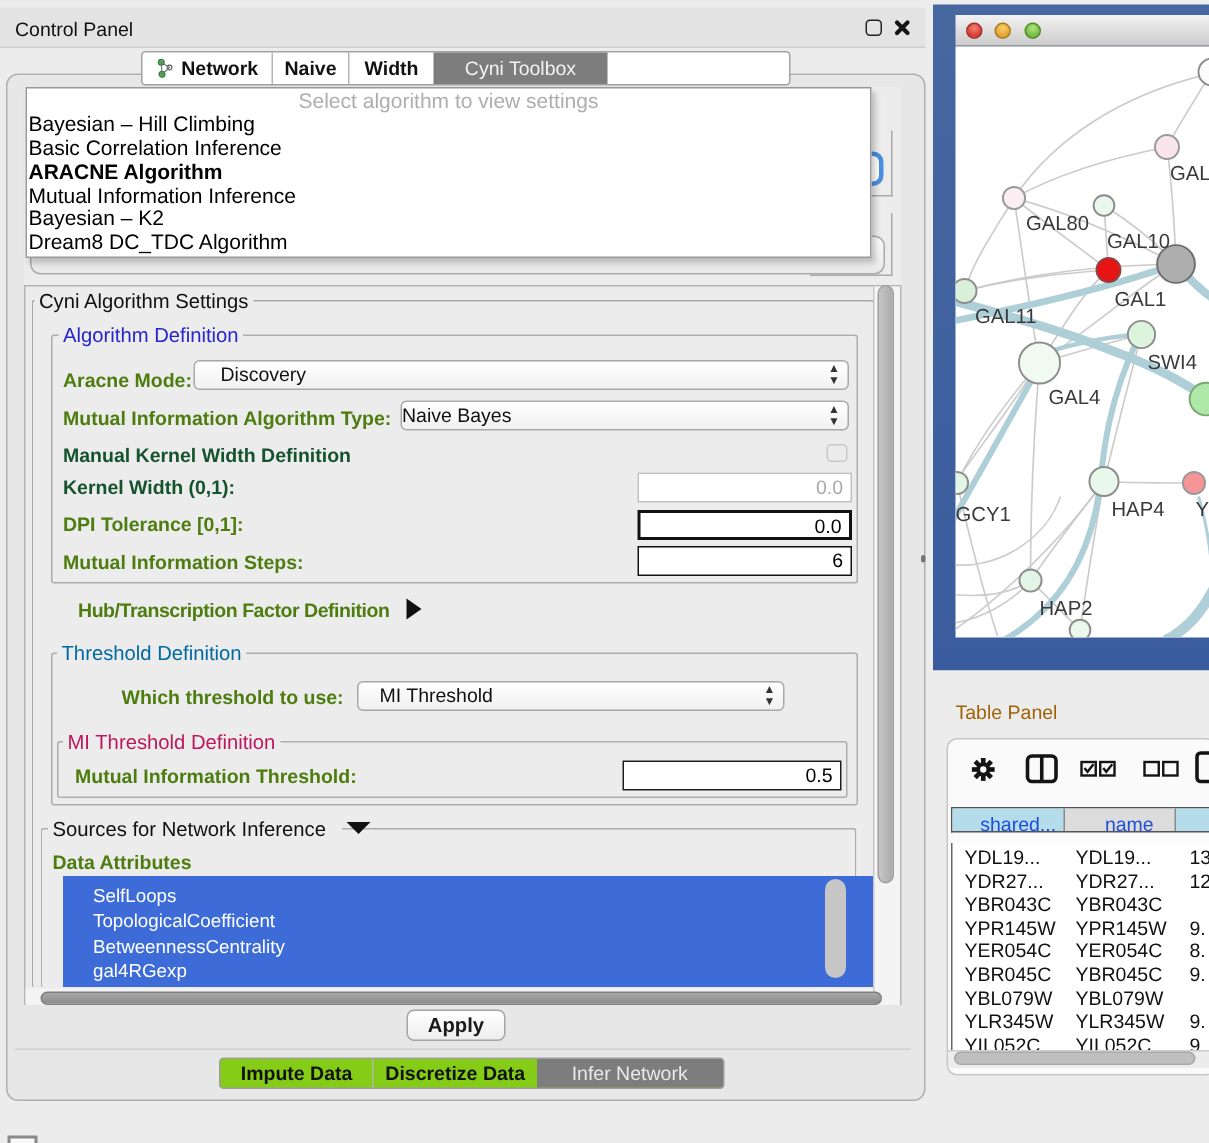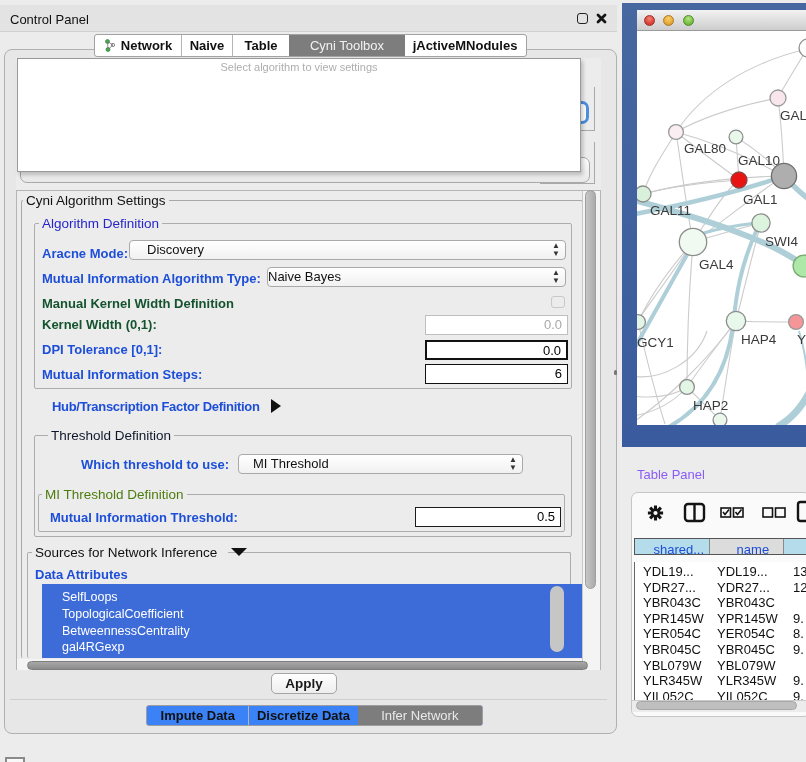--- a/index.html
+++ b/index.html
@@ -1,17 +1,17 @@
 <!DOCTYPE html>
 <html><head><meta charset="utf-8">
 <style>
 *{margin:0;padding:0;box-sizing:border-box}
 html,body{width:806px;height:762px;background:#ececec;font-family:"Liberation Sans",sans-serif;overflow:hidden;position:relative}
 .a{position:absolute}
-.lbl{font-size:13px;font-weight:bold;color:#1d4ed8;white-space:nowrap}
+.lbl{font-size:13px;font-weight:bold;color:#4d7c0f;white-space:nowrap}
 .dis{color:#14532d}
 .inp{background:#fff;font-size:13px;text-align:right;padding-right:5px;line-height:17px}
 .combo{background:linear-gradient(#ffffff,#f1f1f1);border:1px solid #a9a9a9;border-radius:4px;font-size:13px;color:#111;white-space:nowrap}
 .combo .ar{position:absolute;right:5px;top:1px;font-size:8px;color:#333;line-height:8px;text-align:center}
 .glabel{position:absolute;font-size:13.5px;background:#ececec;padding:0 3px;white-space:nowrap}
 </style></head>
 <body>
 
 <div class="a" style="left:0;top:0;width:3px;height:2px;background:#777"></div>
 <div class="a" style="left:0;top:5;width:618px;height:730px;background:#ececec"></div>
@@ -29,23 +29,22 @@
  <div style="width:87px;display:flex;align-items:center;justify-content:center;border-right:1px solid #b5b5b5">
   <svg width="13" height="13" viewBox="0 0 13 13" style="margin-right:4px">
         <circle cx="3.5" cy="2.5" r="2" fill="#4caf50" stroke="#2e7d32" stroke-width="0.7"></circle>
         <circle cx="9" cy="6" r="1.6" fill="#fff" stroke="#555" stroke-width="0.7"></circle>
         <circle cx="4" cy="10.5" r="2" fill="#4caf50" stroke="#2e7d32" stroke-width="0.7"></circle>
         <path d="M3.5 2.5 L9 6 L4 10.5 Z" fill="none" stroke="#777" stroke-width="0.8"></path>
       </svg>
   <span>Network</span>
     </div>
  <div style="width:51px;display:flex;align-items:center;justify-content:center;border-right:1px solid #b5b5b5">Naive</div>
- <div style="width:56px;display:flex;align-items:center;justify-content:center">Table</div>
+ <div style="width:56px;display:flex;align-items:center;justify-content:center">Width</div>
  <div style="width:116px;display:flex;align-items:center;justify-content:center;background:#7d7d7d;color:#f2f2f2;font-weight:normal">Cyni Toolbox</div>
- <div style="width:120px;display:flex;align-items:center;justify-content:center">jActiveMNodules</div>
 </div>
 
 <div class="a" style="left:16px;top:58px;width:585px;height:612px;background:#ececec"></div>
 <div class="a" style="left:16px;top:190px;width:585px;height:480px;border:1px solid #b5b5b5"></div>
 
 <div class="a" style="left:540px;top:87px;width:55px;height:44px;border-right:1px solid #a9a9a9;border-bottom:1px solid #a9a9a9;z-index:6"></div>
 <div class="a" style="left:556px;top:101px;width:33px;height:23px;border:3px solid #4c8fdf;border-radius:7px;background:#fff;z-index:6"></div>
 <div class="a" style="left:540px;top:142px;width:55px;height:42px;border-right:1px solid #a9a9a9;border-bottom:1px solid #a9a9a9;z-index:6"></div>
 <div class="a" style="left:20px;top:157px;width:570px;height:26px;border:1px solid #a9a9a9;border-radius:7px;background:linear-gradient(#fbfbfb,#e8e8e8);z-index:6"></div>
 
@@ -65,57 +64,58 @@
 <div class="a inp" style="left:425px;top:315px;width:143px;height:20px;border:1px solid #bfbfbf;color:#a8a8a8">0.0</div>
 <div class="a lbl" style="left:42px;top:342px">DPI Tolerance [0,1]:</div>
 <div class="a inp" style="left:425px;top:340px;width:143px;height:20px;border:2px solid #111;color:#000">0.0</div>
 <div class="a lbl" style="left:42px;top:367px">Mutual Information Steps:</div>
 <div class="a inp" style="left:425px;top:364px;width:143px;height:20px;border:1.5px solid #111;color:#000">6</div>
 
 <div class="a lbl" style="left:52px;top:399px;letter-spacing:-0.3px">Hub/Transcription Factor Definition</div>
 <div class="a" style="left:271px;top:399px;width:0;height:0;border-left:10px solid #111;border-top:7px solid transparent;border-bottom:7px solid transparent"></div>
 
 <div class="a" style="left:34px;top:435px;width:538px;height:102px;border:1px solid #adadad;border-radius:2px"></div>
-<div class="glabel" style="left:48px;top:428px;color:#0f172a">Threshold Definition</div>
+<div class="glabel" style="left:38px;top:428px;color:#0369a1">Threshold Definition</div>
 <div class="a lbl" style="left:81px;top:457px">Which threshold to use:</div>
 <div class="a combo" style="left:238px;top:454px;width:285px;height:20px;line-height:18px;padding-left:14px">MI Threshold<span class="ar">▲<br>▼</span></div>
 
 <div class="a" style="left:38px;top:494px;width:527px;height:38px;border:1px solid #adadad;border-radius:2px"></div>
-<div class="glabel" style="left:42px;top:487px;color:#4d7c0f">MI Threshold Definition</div>
+<div class="glabel" style="left:42px;top:487px;color:#be185d">MI Threshold Definition</div>
 <div class="a lbl" style="left:50px;top:510px">Mutual Information Threshold:</div>
 <div class="a inp" style="left:415px;top:507px;width:146px;height:20px;border:1.5px solid #1c1c1c;color:#000">0.5</div>
 
 <div class="a" style="left:27px;top:552px;width:544px;height:106px;border:1px solid #adadad;border-bottom:none;border-radius:2px"></div>
 <div class="glabel" style="left:32px;top:545px;color:#111">Sources for Network Inference &nbsp;</div>
 <div class="a" style="left:231px;top:548px;width:0;height:0;border-top:8px solid #111;border-left:8px solid transparent;border-right:8px solid transparent"></div>
 <div class="a lbl" style="left:35px;top:567px">Data Attributes</div>
 <div class="a" style="left:42px;top:584px;width:544px;height:74px;background:#3d6cd8;color:#fff;font-size:12.5px">
     <div style="padding:5px 0 0 20px;line-height:16.8px">SelfLoops<br>TopologicalCoefficient<br>BetweennessCentrality<br>gal4RGexp</div>
   </div>
 <div class="a" style="left:550px;top:586px;width:14px;height:66px;background:#c6c6c6;border-radius:7px"></div>
 
 <div class="a" style="left:582px;top:191px;width:18px;height:479px;background:#f4f4f4;border-left:1px solid #c8c8c8"></div>
 <div class="a" style="left:585px;top:190px;width:11px;height:399px;background:linear-gradient(90deg,#c6c6c6,#ababab);border:1px solid #9e9e9e;border-radius:6px"></div>
 <div class="a" style="left:17px;top:659px;width:565px;height:11px;background:#f4f4f4"></div>
 <div class="a" style="left:27px;top:661px;width:561px;height:9px;background:linear-gradient(#a8a8a8,#8b8b8b);border:1px solid #7e7e7e;border-radius:5px"></div>
 <div class="a" style="left:10px;top:699px;width:597px;height:1px;background:#cfcfcf"></div>
 
 <div class="a" style="left:271px;top:673px;width:66px;height:21px;background:linear-gradient(#ffffff,#ededed);border:1px solid #a5a5a5;border-radius:5px;text-align:center;line-height:20px;font-size:13.5px;font-weight:bold;color:#1a1a1a">Apply</div>
 
-<div class="a" style="left:146px;top:705px;width:337px;height:21px;border:1px solid #9e9e9e;border-radius:3px;background:#3b82f6;display:flex;font-size:13px;font-weight:bold;color:#111">
+<div class="a" style="left:146px;top:705px;width:337px;height:21px;border:1px solid #9e9e9e;border-radius:3px;background:#84cc16;display:flex;font-size:13px;font-weight:bold;color:#111">
  <div style="width:107px;display:flex;align-items:center;justify-content:center;border-right:1px solid #b5b5b5">Impute Data</div>
  <div style="width:113px;display:flex;align-items:center;justify-content:center">Discretize Data</div>
  <div style="width:130px;display:flex;align-items:center;justify-content:center;background:#7d7d7d;color:#e9e9e9;font-weight:normal;border-radius:0 2px 2px 0">Infer Network</div>
 </div>
 
 <div class="a" style="left:5px;top:757px;width:20px;height:16px;background:linear-gradient(#fbfbfb,#e8e8e8);border:2px solid #8a8a8a"></div>
 <div class="a" style="left:614px;top:370px;width:3px;height:5px;background:#777;border-radius:2px"></div>
 
-<div class="a" style="left:17px;top:58px;width:564px;height:114px;background:#fff;border:1px solid #999;box-shadow:2px 3px 4px rgba(0,0,0,0.22);font-size:11px;z-index:9">
+<div class="a" style="left:17px;top:58px;width:564px;height:114px;background:#fff;border:1px solid #999;box-shadow:2px 3px 4px rgba(0,0,0,0.22);font-size:14px;z-index:9">
  <div style="text-align:center;color:#aeaeae;height:16px;line-height:17px">Select algorithm to view settings</div>
+ <div style="padding-left:1px;line-height:15.85px;color:#000">Bayesian – Hill Climbing<br>Basic Correlation Inference<br><b>ARACNE Algorithm</b><br>Mutual Information Inference<br>Bayesian – K2<br>Dream8 DC_TDC Algorithm</div>
 </div>
 
 <div class="a" style="left:622px;top:3px;width:184px;height:444px;background:linear-gradient(#46679f,#3a5c9e)"></div>
 <div class="a" style="left:637px;top:10px;width:169px;height:21px;background:linear-gradient(#f2f2f2,#cdcdcd);border-bottom:1px solid #9b9b9b"></div>
 <div class="a" style="left:643.5px;top:15px;width:11px;height:11px;border-radius:50%;background:radial-gradient(circle at 50% 30%,#f08377,#dd4338 60%,#c23329);border:0.5px solid #a03028"></div>
 <div class="a" style="left:663px;top:15px;width:11px;height:11px;border-radius:50%;background:radial-gradient(circle at 50% 30%,#f7d06a,#e9a83a 60%,#cd8c25);border:0.5px solid #ad7a1e"></div>
 <div class="a" style="left:682.5px;top:15px;width:11px;height:11px;border-radius:50%;background:radial-gradient(circle at 50% 30%,#b3e383,#79c146 60%,#5da332);border:0.5px solid #4e8c28"></div>
 <div class="a" style="left:637px;top:31px;width:169px;height:394px;background:#fff;overflow:hidden">
 <svg width="169" height="394" viewBox="0 0 169 394" style="position:absolute;left:0;top:0">
 <g fill="none" stroke="#cbcbcb" stroke-width="1.1">
@@ -185,21 +185,21 @@
 <text x="62" y="238">GAL4</text>
 <text x="0" y="316">GCY1</text>
 <text x="104" y="313">HAP4</text>
 <text x="160" y="313">Y</text>
 <text x="56" y="379">HAP2</text>
 </g>
 </svg>
 </div>
 
 <div class="a" style="left:618px;top:447px;width:188px;height:315px;background:#ececec"></div>
-<div class="a" style="left:637px;top:467px;font-size:13px;color:#8b5cf6">Table Panel</div>
+<div class="a" style="left:637px;top:467px;font-size:13px;color:#a16207">Table Panel</div>
 <div class="a" style="left:631px;top:492px;width:180px;height:225px;background:#fafafa;border:1px solid #c6c6c6;border-radius:7px;overflow:hidden">
  <svg width="178" height="223" viewBox="0 0 178 223" style="position:absolute;left:0;top:0">
   <g fill="#141414">
    <g transform="translate(23.5,20)">
           <g stroke="#141414" stroke-width="3.1">
     <line x1="0" y1="-7.6" x2="0" y2="7.6"></line>
     <line x1="-7.6" y1="0" x2="7.6" y2="0"></line>
     <line x1="-5.4" y1="-5.4" x2="5.4" y2="5.4"></line>
     <line x1="-5.4" y1="5.4" x2="5.4" y2="-5.4"></line>
    </g>

